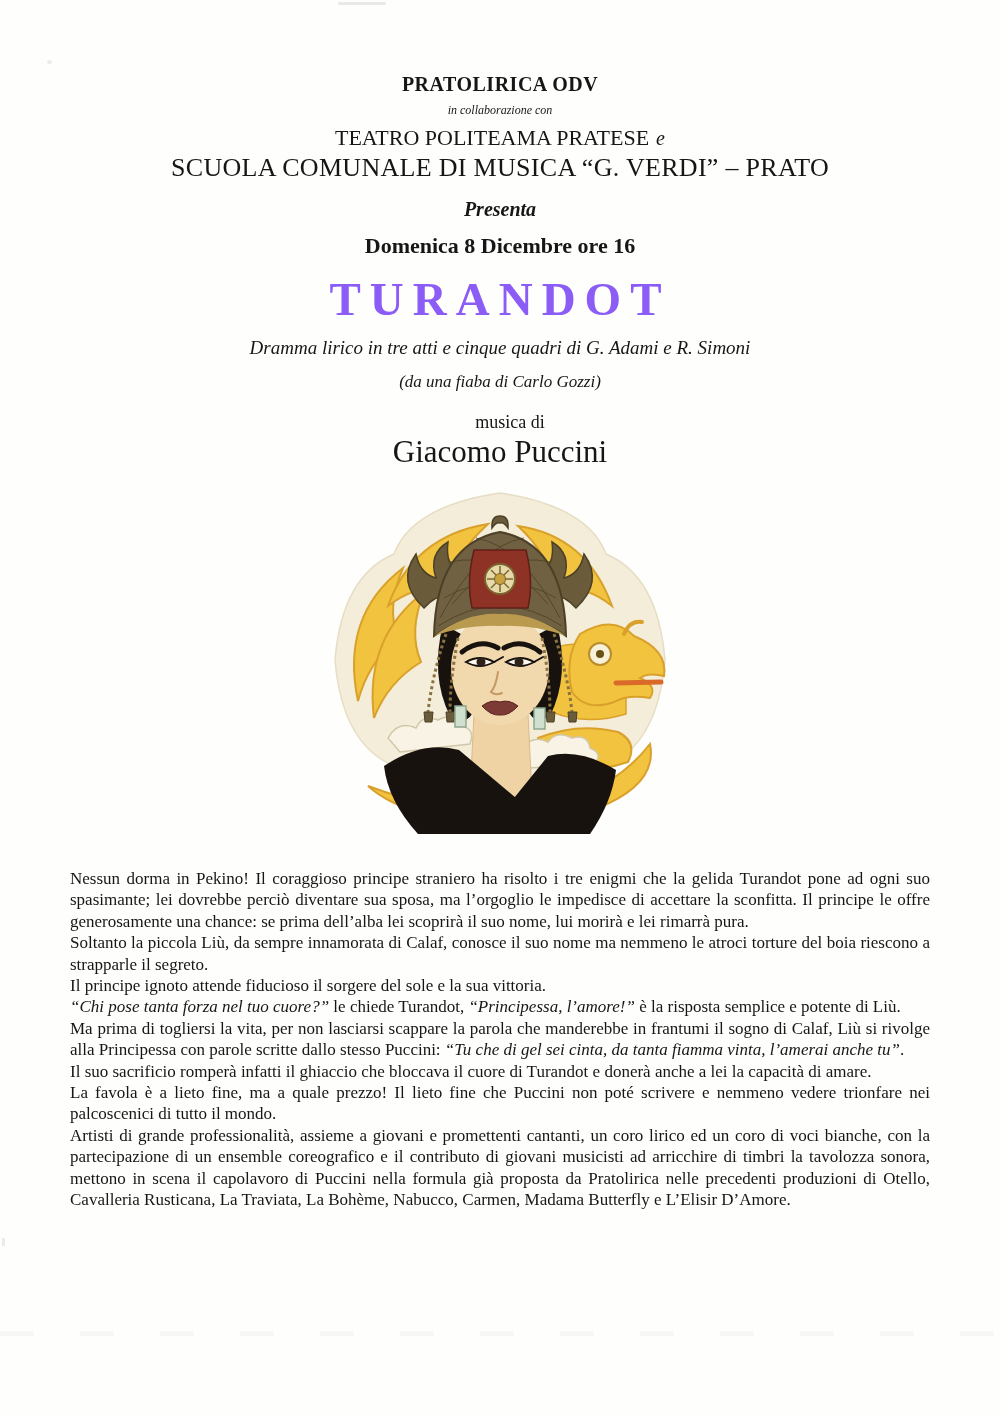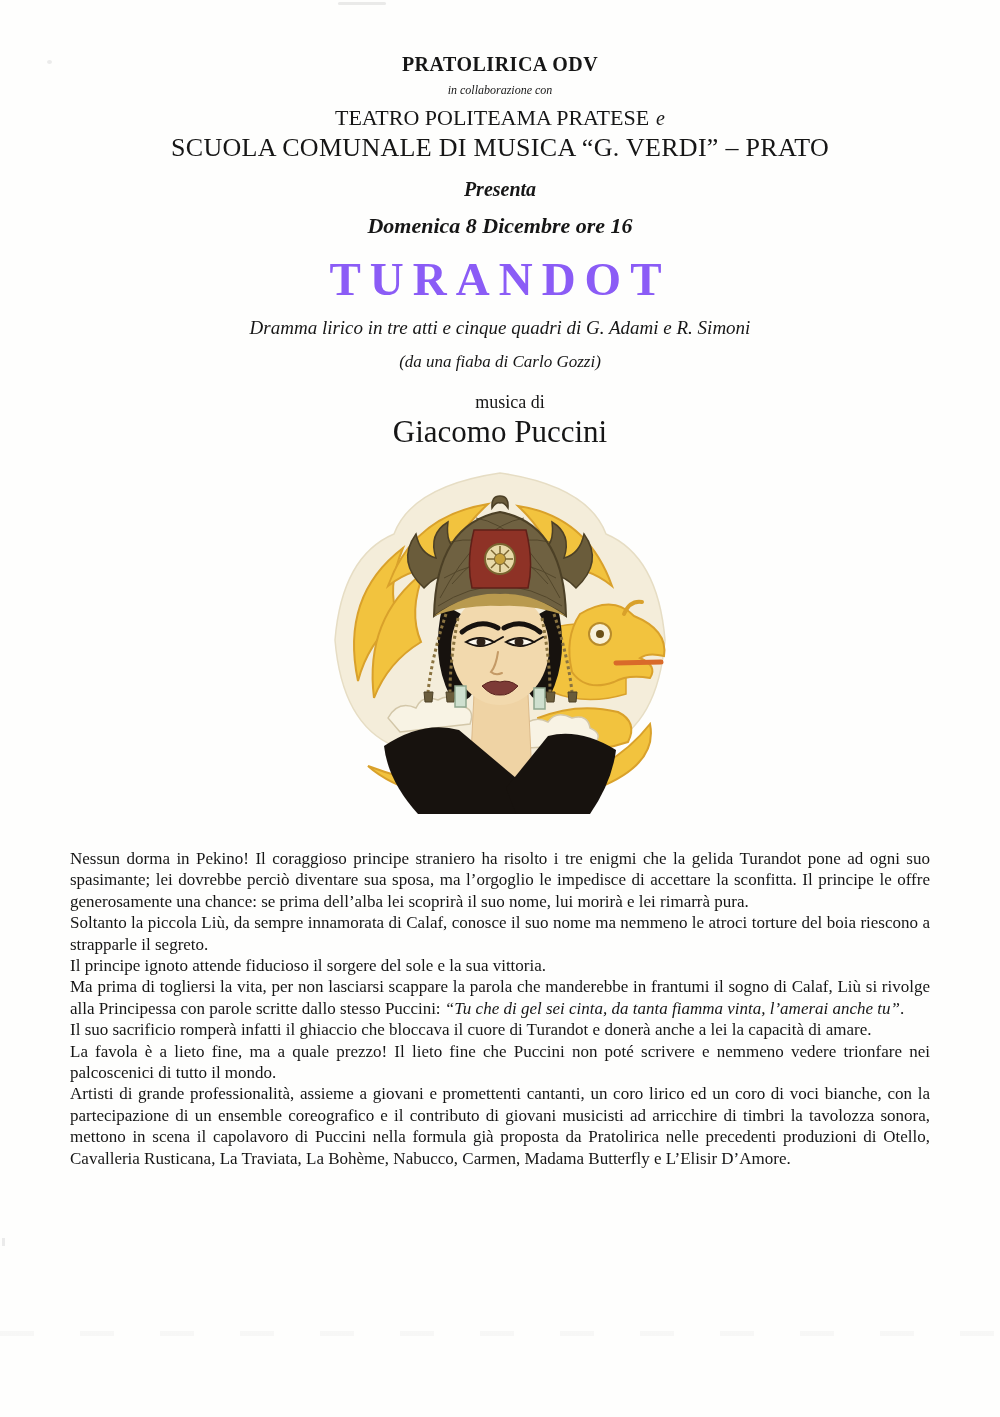--- a/index.html
+++ b/index.html
@@ -5,28 +5,28 @@
   html,body{margin:0;padding:0;background:#ffffff;}
   .page{
     position:relative;
     width:1000px;height:1417px;
     background:#fefefd;
     font-family:"Liberation Serif","DejaVu Serif",serif;
     color:#161616;
     overflow:hidden;
   }
   .center{text-align:center;}
-  .header{padding-top:52px;}
+  .header{padding-top:72px;}
   .org{font-size:20px;font-weight:bold;letter-spacing:.5px;line-height:24px;}
   .collab{font-size:12px;font-style:italic;line-height:24px;margin-top:2px;}
   .partner1{font-size:22px;line-height:27px;margin-top:2px;}
   .partner1 .suffix{font-style:italic;margin-left:7px;font-size:20px;}
   .partner2{font-size:26px;line-height:31px;letter-spacing:.3px;}
   .presents{font-size:20px;font-weight:bold;font-style:italic;margin-top:14px;line-height:24px;}
-  .eventdate{font-size:22px;font-weight:bold;font-style:italic;margin-top:12px;line-height:26px;}
+  .eventdate{font-size:22px;font-weight:bold;margin-top:12px;line-height:26px;}
   .opera-title{
     font-size:47px;font-weight:bold;letter-spacing:9px;
     margin-top:14px;line-height:52px;
   }
   .subtitle{font-size:19px;font-style:italic;margin-top:11px;line-height:24px;}
   .source{font-size:17px;font-style:italic;margin-top:11px;line-height:22px;}
   .musicby{font-size:18px;margin-top:18px;line-height:22px;padding-left:20px;}
   .composer{font-size:31px;margin-top:1px;line-height:36px;}
   .illustration{width:344px;height:348px;margin:16px auto 0;}
   .synopsis{
@@ -168,19 +168,20 @@
         <path d="M170,186 Q168,200 163,206 Q168,210 174,207" stroke="#c49a66" stroke-width="2" fill="none" stroke-linecap="round"></path>
         <path d="M154,220 Q163,213 172,216 Q181,213 190,220 Q181,230 172,229 Q163,230 154,220 Z" fill="#7d3b36" stroke="#5a241f" stroke-width="1"></path>
       </g>
     </svg>
   </div>
 
   <div class="synopsis">
       <p><span>Nessun dorma in Pekino! Il coraggioso principe straniero ha risolto i tre enigmi che la gelida Turandot pone ad ogni suo spasimante; lei dovrebbe perciò diventare sua sposa, ma l’orgoglio le impedisce di accettare la sconfitta. Il principe le offre generosamente una chance: se prima dell’alba lei scoprirà il suo nome, lui morirà e lei rimarrà pura.</span></p>
       <p><span>Soltanto la piccola Liù, da sempre innamorata di Calaf, conosce il suo nome ma nemmeno le atroci torture del boia riescono a strapparle il segreto.</span></p>
       <p><span>Il principe ignoto attende fiducioso il sorgere del sole e la sua vittoria.</span></p>
+      <p><span class="it">“Chi pose tanta forza nel tuo cuore?”</span><span> le chiede Turandot, </span><span class="it">“Principessa, l’amore!”</span><span> è la risposta semplice e potente di Liù.</span></p>
       <p><span>Ma prima di togliersi la vita, per non lasciarsi scappare la parola che manderebbe in frantumi il sogno di Calaf, Liù si rivolge alla Principessa con parole scritte dallo stesso Puccini: </span><span class="it">“Tu che di gel sei cinta, da tanta fiamma vinta, l’amerai anche tu”</span><span>.</span></p>
       <p><span>Il suo sacrificio romperà infatti il ghiaccio che bloccava il cuore di Turandot e donerà anche a lei la capacità di amare.</span></p>
       <p><span>La favola è a lieto fine, ma a quale prezzo! Il lieto fine che Puccini non poté scrivere e nemmeno vedere trionfare nei palcoscenici di tutto il mondo.</span></p>
       <p><span>Artisti di grande professionalità, assieme a giovani e promettenti cantanti, un coro lirico ed un coro di voci bianche, con la partecipazione di un ensemble coreografico e il contributo di giovani musicisti ad arricchire di timbri la tavolozza sonora, mettono in scena il capolavoro di Puccini nella formula già proposta da Pratolirica nelle precedenti produzioni di Otello, Cavalleria Rusticana, La Traviata, La Bohème, Nabucco, Carmen, Madama Butterfly e L’Elisir D’Amore.</span></p>
     </div>
 
 </div>
 
 </body></html>

